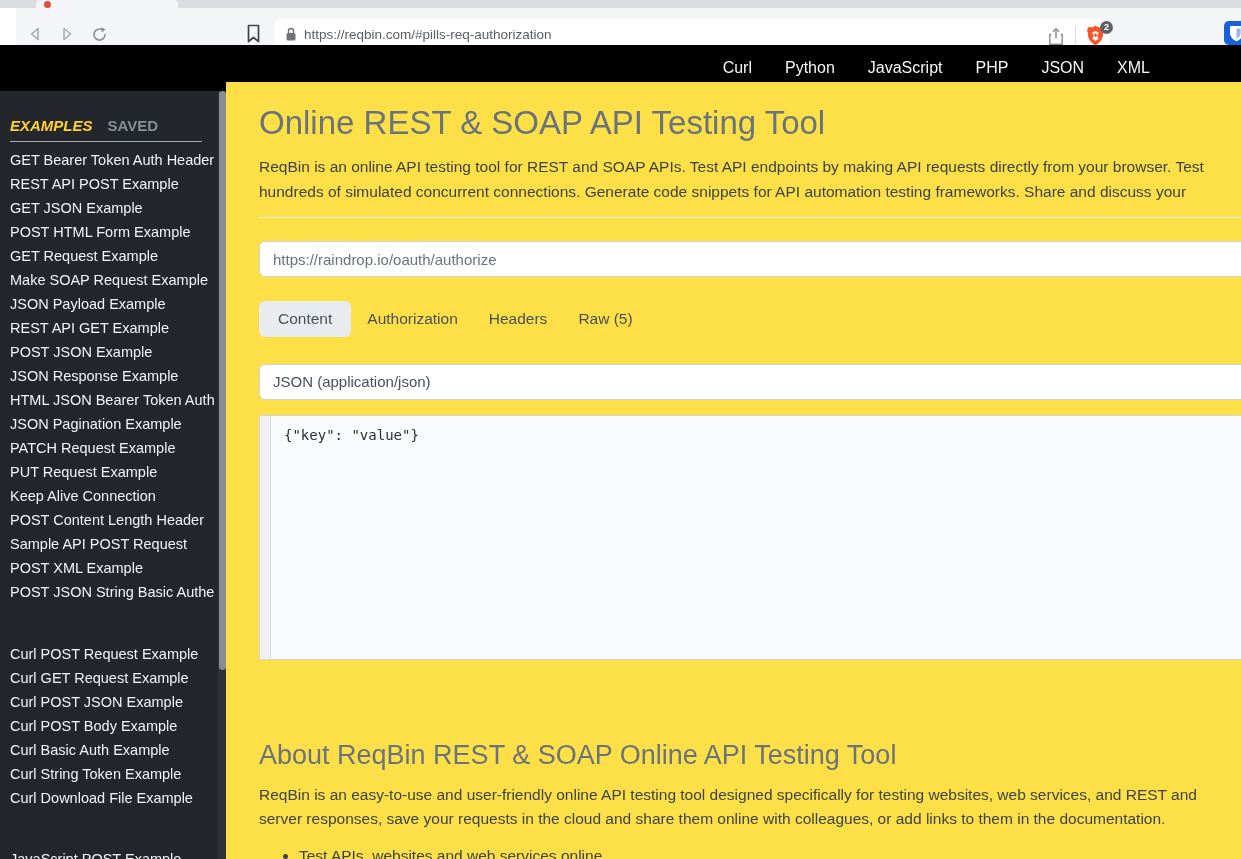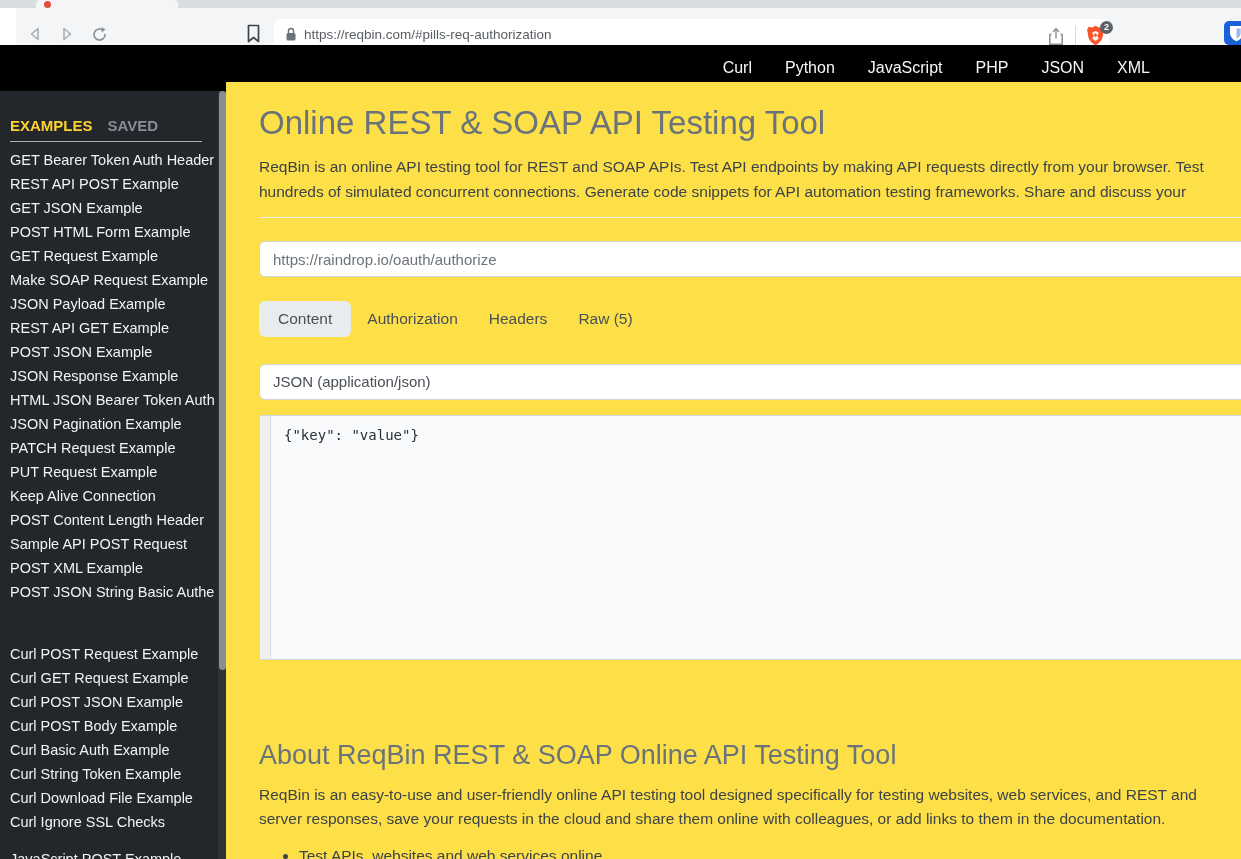--- a/index.html
+++ b/index.html
@@ -28,21 +28,21 @@
   #site-navbar { left:0; top:45px; width:1241px; height:46px; background:#000000; }
   #logo { left:10px; top:55px; width:27px; height:27px; border-radius:50%; background:#e25950; display:flex; align-items:center; justify-content:center; }
   #brand { left:43px; top:59px; font-size:17px; font-weight:bold; letter-spacing:.4px; }
   #brand .req { color:#efe9d2; } #brand .bin { color:#df5b53; }
   #nav-links { right:91px; top:0; height:46px; display:flex; align-items:center; gap:33px; }
   #nav-links div { color:#f6f7f8; font-size:16px; cursor:pointer; white-space:nowrap; }
 
   
   #sidebar { left:0; top:91px; width:218px; height:768px; background:#23272b; overflow:hidden; }
   #sidebar-tabs { left:10px; top:26px; display:flex; gap:15px; font-size:15px; font-weight:bold; }
-  #tab-examples { color:#ffd231; cursor:pointer; }
+  #tab-examples { color:#ffd231; cursor:pointer;font-style:italic; }
   #tab-saved { color:#878e95; cursor:pointer; }
   #sidebar-rule { left:10px; top:50px; width:192px; height:1px; background:#a9aeb4; }
   .sb-list { left:10px; width:205px; list-style:none; }
   #sb-list-1 { top:57px; }
   #sb-list-2 { top:551px; }
   #sb-list-3 { top:756px; }
   .sb-list div { height:24px; line-height:24px; font-size:14.5px; color:#f1f3f5; white-space:nowrap; overflow:hidden; cursor:pointer; }
   #sb-scroll-track { left:218px; top:91px; width:8px; height:768px; background:#2e3236; }
   #sb-scroll-thumb { left:219px; top:91px; width:7px; height:579px; background:#898d91; border-radius:4px; }
 
@@ -182,21 +182,20 @@
       <div>POST JSON String Basic Authen</div>
     </div>
   <div id="sb-list-2" class="abs sb-list">
       <div>Curl POST Request Example</div>
       <div>Curl GET Request Example</div>
       <div>Curl POST JSON Example</div>
       <div>Curl POST Body Example</div>
       <div>Curl Basic Auth Example</div>
       <div>Curl String Token Example</div>
       <div>Curl Download File Example</div>
-      <div>Curl Ignore SSL Checks</div>
     </div>
   <div id="sb-list-3" class="abs sb-list">
       <div>JavaScript POST Example</div>
     </div>
 </div>
 <div id="sb-scroll-track" class="abs"></div>
 <div id="sb-scroll-thumb" class="abs"></div>
 
 <div id="main" class="abs">
   <div id="container">

